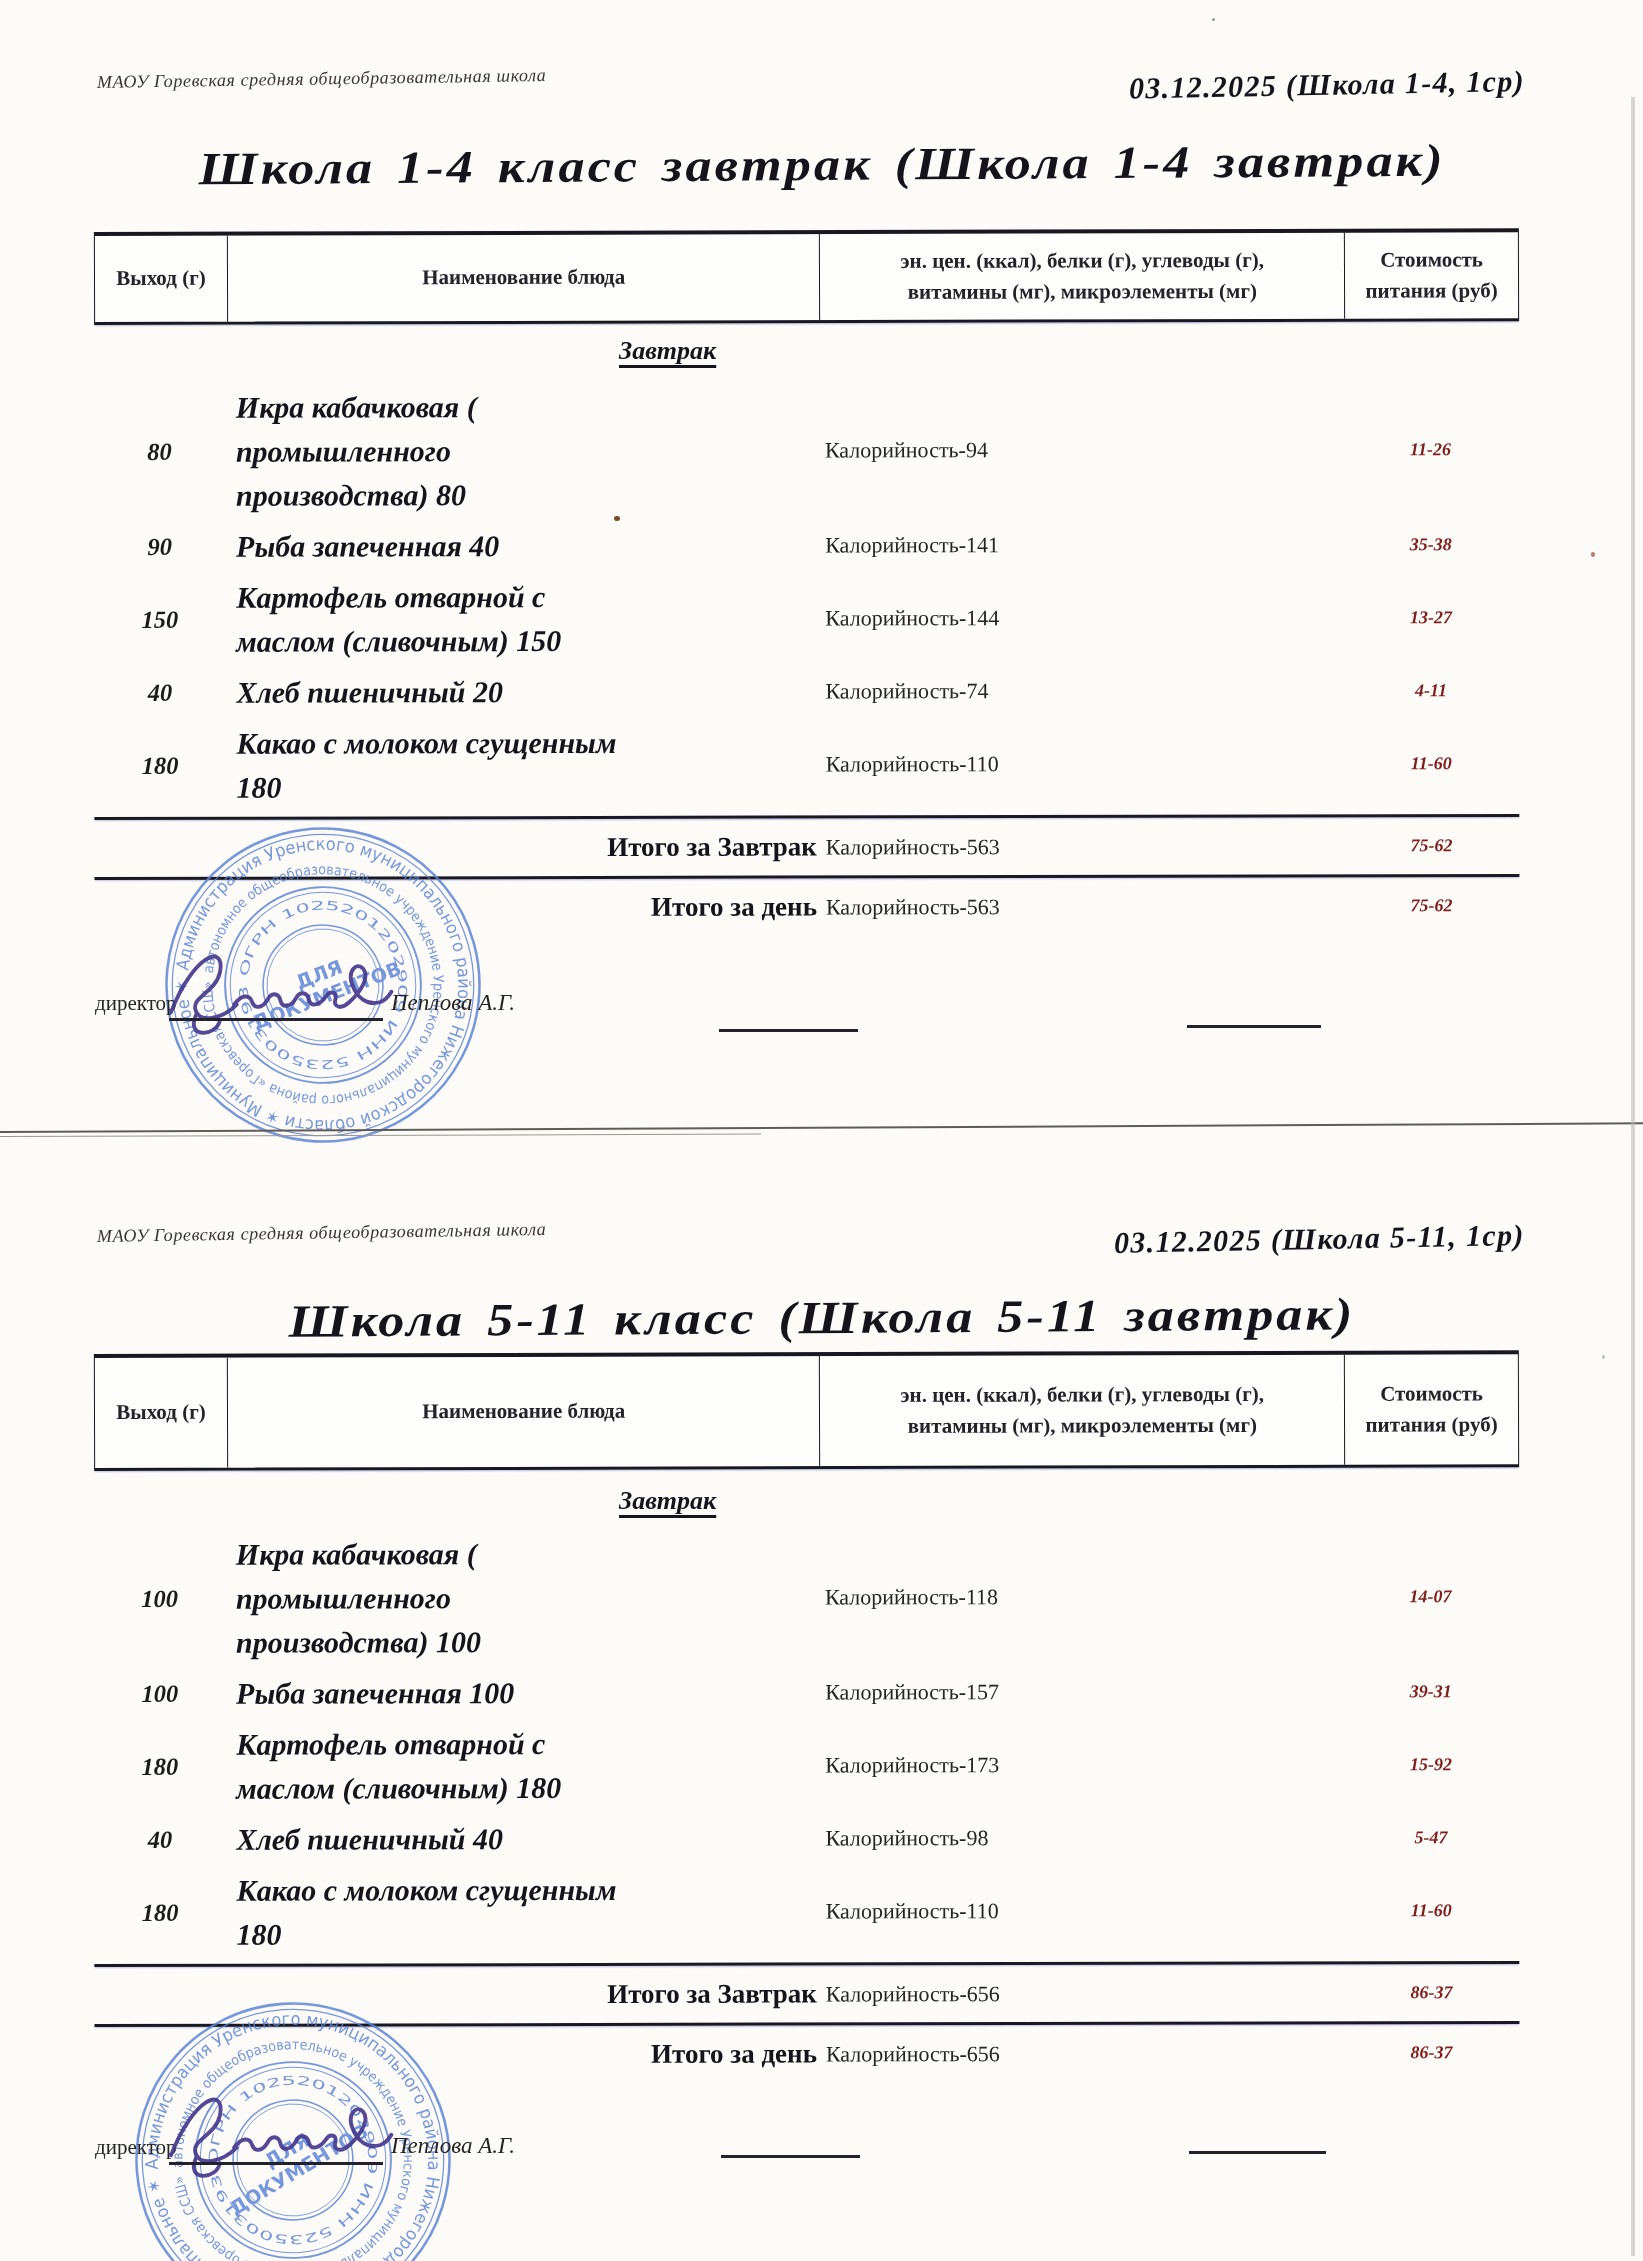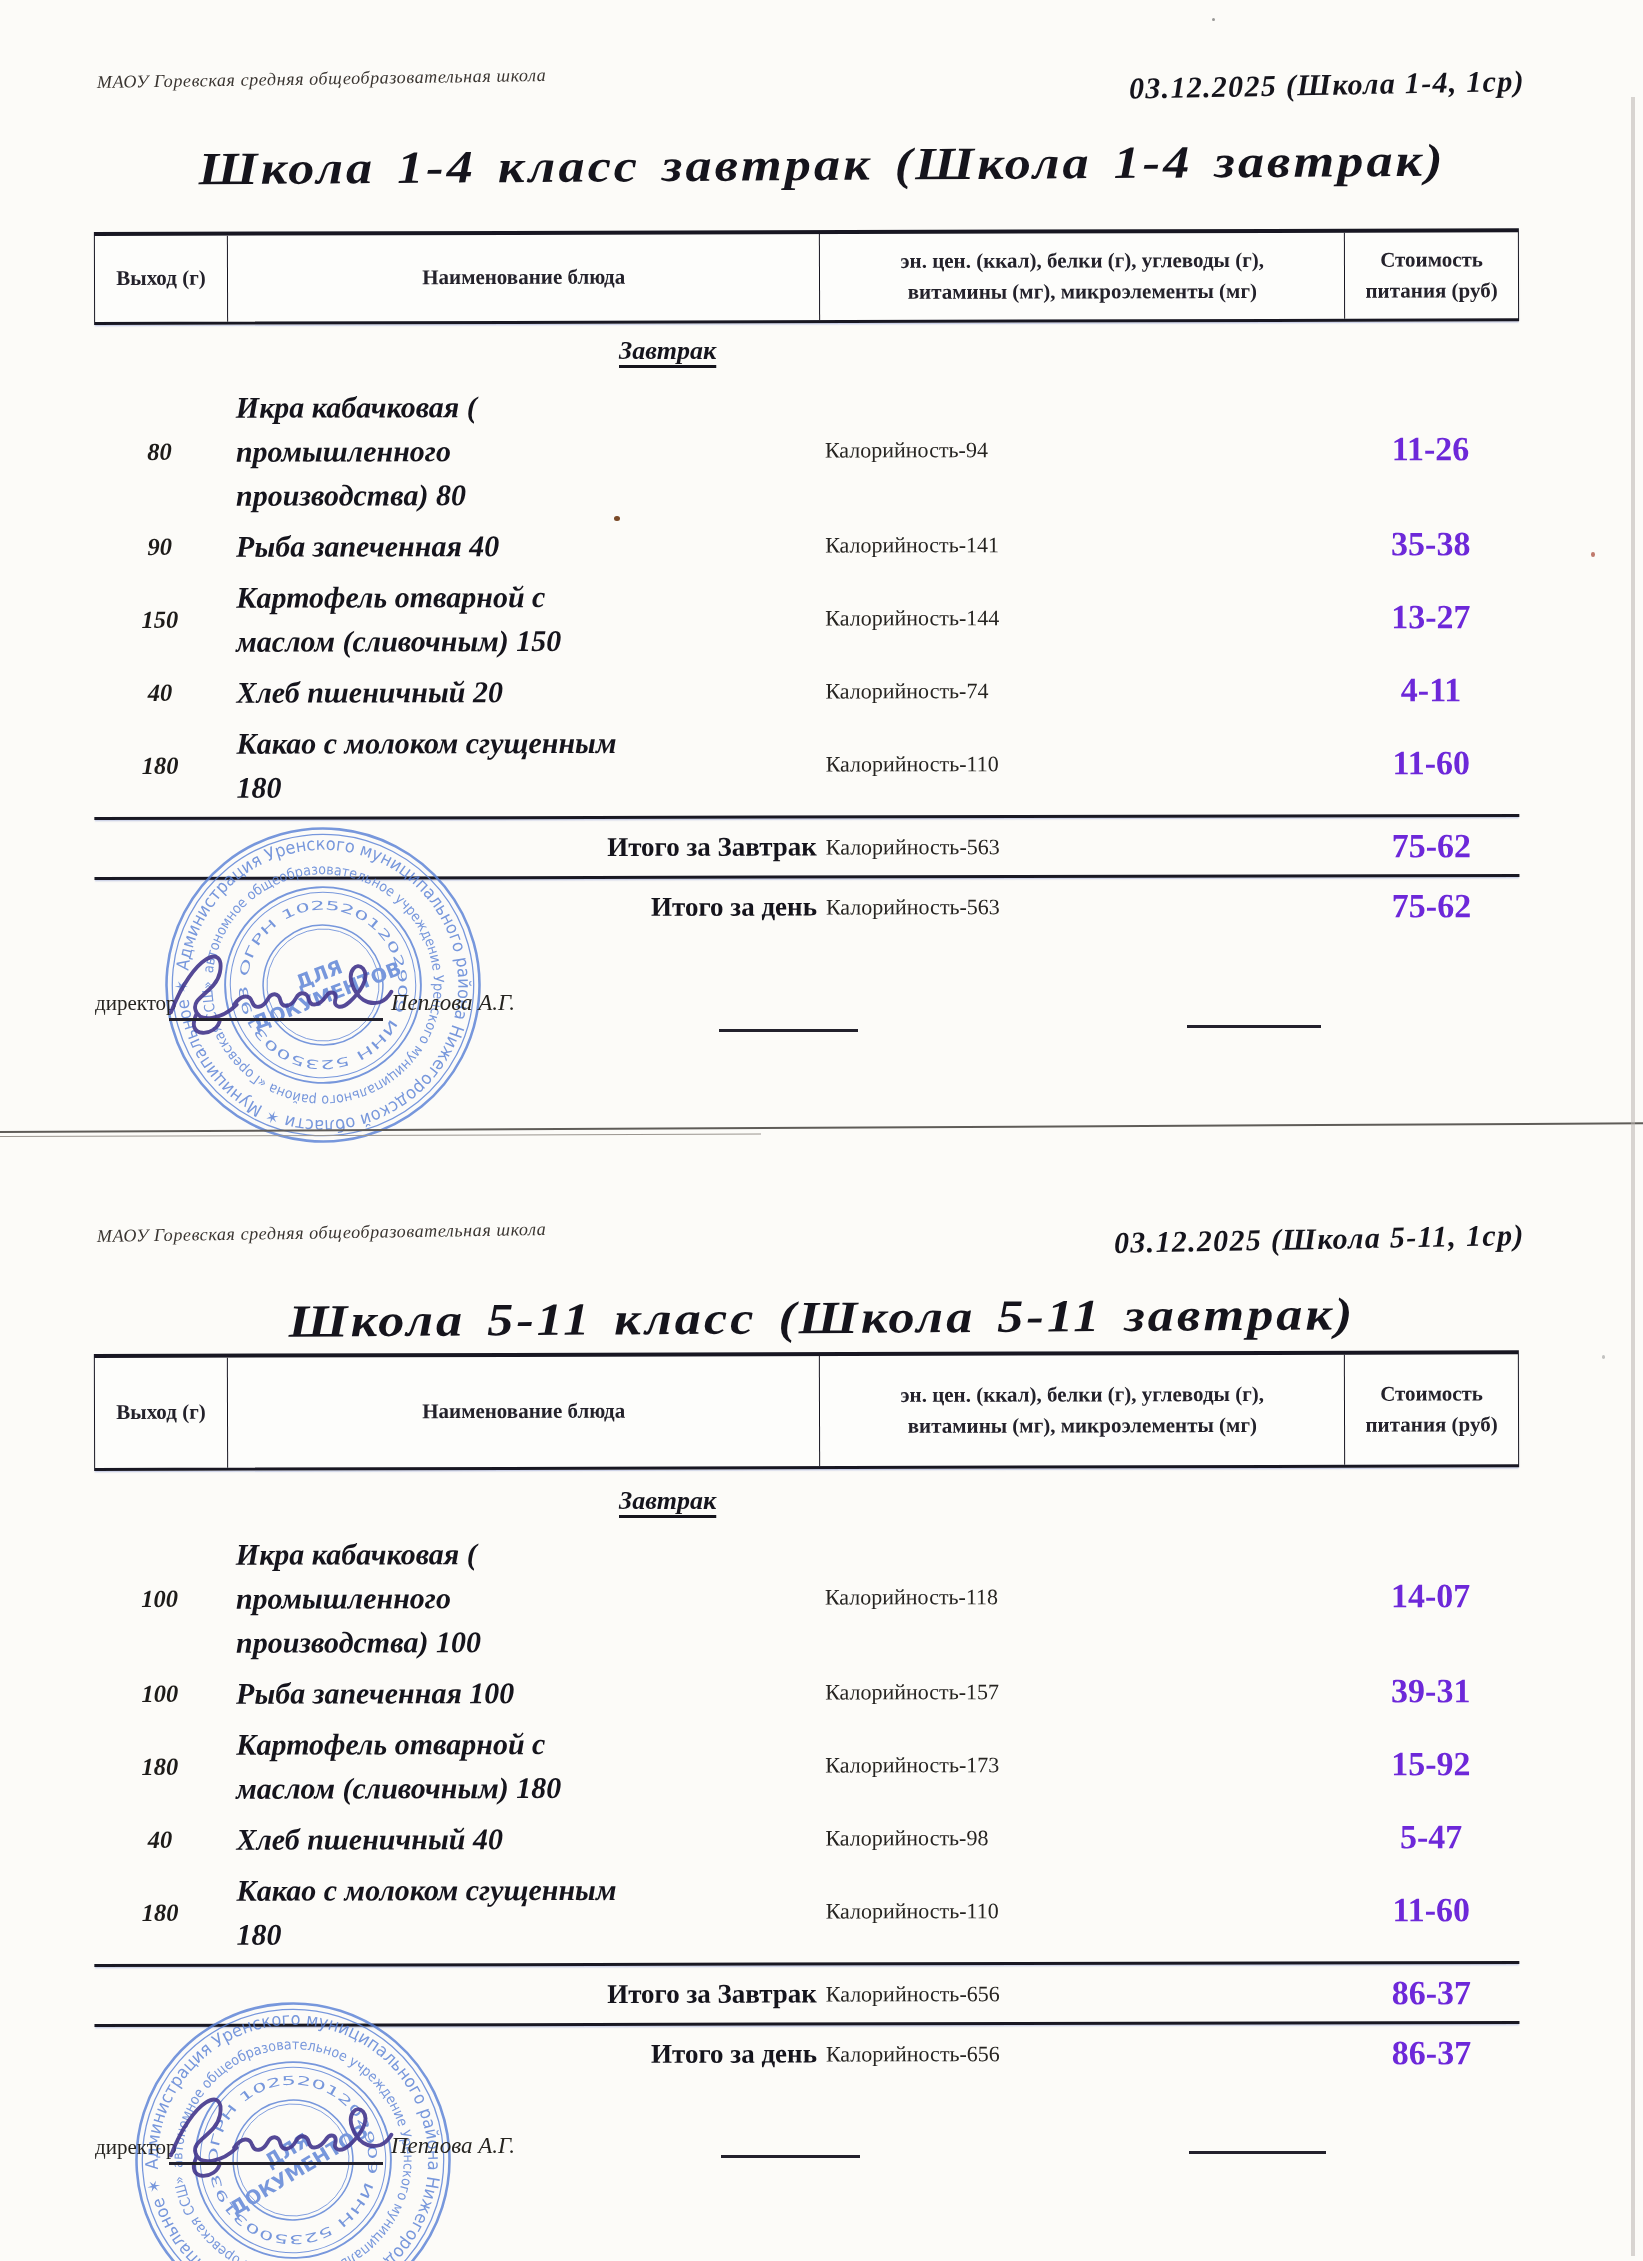--- a/index.html
+++ b/index.html
@@ -65,21 +65,21 @@
 
   .tbody{position:absolute;left:94px;width:1425px;transform:rotate(-0.12deg);transform-origin:left center;}
   #sec1 .tbody{top:379px;}
   #sec2 .tbody{top:388px;}
 
   .row{display:flex;align-items:center;margin:7px 0;}
   .c-out{width:132px;text-align:center;font-weight:bold;font-style:italic;font-size:24.5px;box-sizing:border-box;}
   .c-name{width:593px;box-sizing:border-box;padding-left:10.3px;}
   .c-name .nm{display:block;width:393px;font-weight:bold;font-style:italic;font-size:30px;line-height:44px;color:#15141c;}
   .c-energy{width:525px;box-sizing:border-box;padding-left:6.4px;font-size:22px;color:#262421;}
-  .c-price{width:174px;text-align:center;font-weight:bold;font-size:34px;color:#6d28d9;}
+  .c-price{width:174px;text-align:center;font-weight:bold;font-style:italic;font-size:18px;color:#7f1d1d;}
 
   .hr{height:3.2px;background:#191823;box-shadow:0 1.9px 1.3px -0.6px rgba(90,110,190,.35);}
   .trow{display:flex;align-items:center;height:57px;}
   .t-label{width:725px;text-align:right;font-weight:bold;font-size:27px;box-sizing:border-box;padding-right:2.6px;color:#15141c;}
   .trow .c-energy{width:525px;}
   .trow .c-price{width:174px;}
 
   .sig-role{position:absolute;left:95px;font-size:21px;color:#262420;}
   #sec1 .sig-role{top:991px;}
   #sec2 .sig-role{top:997px;}

